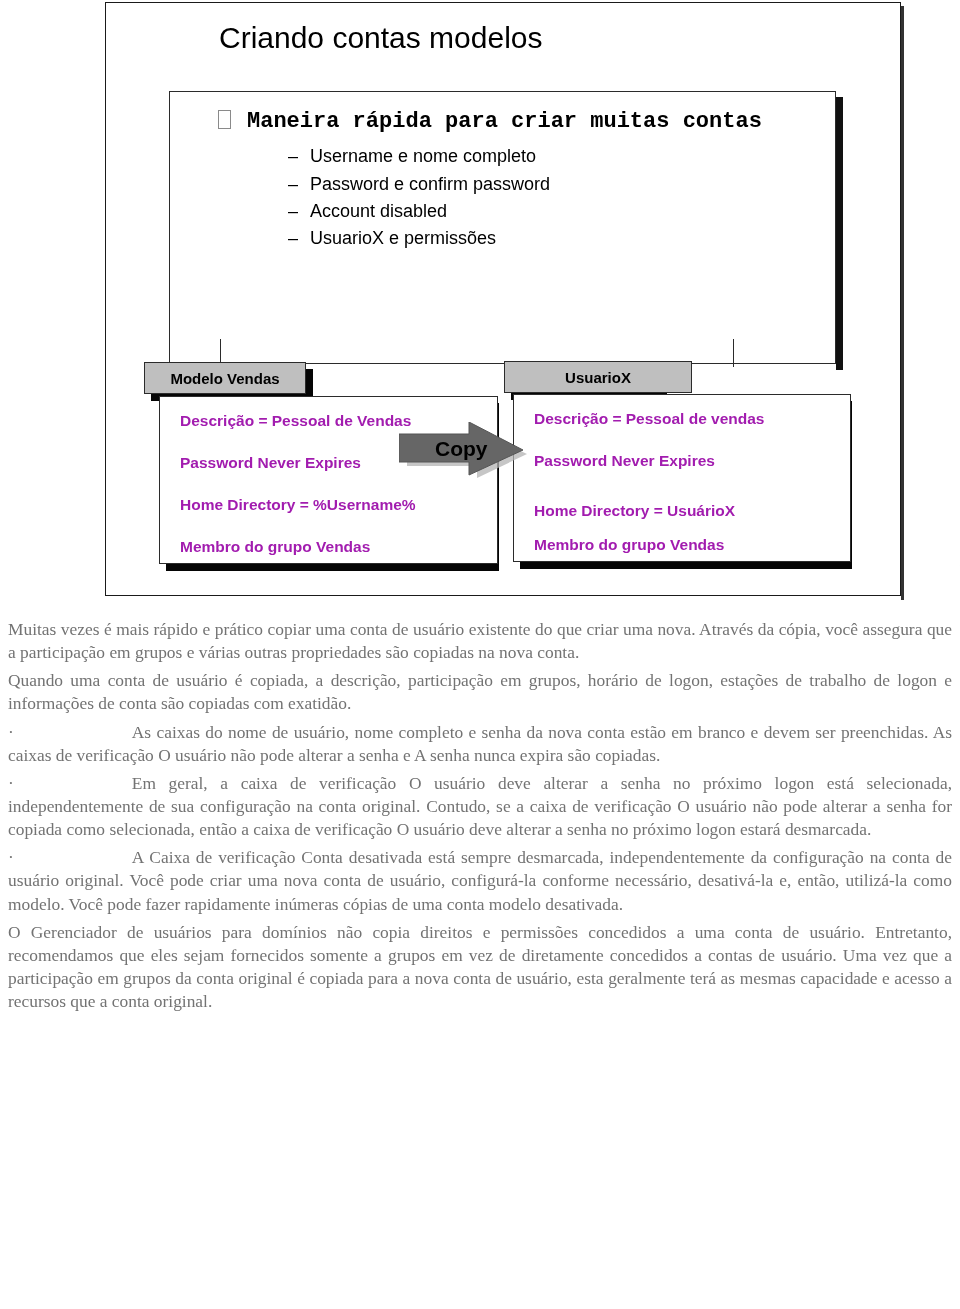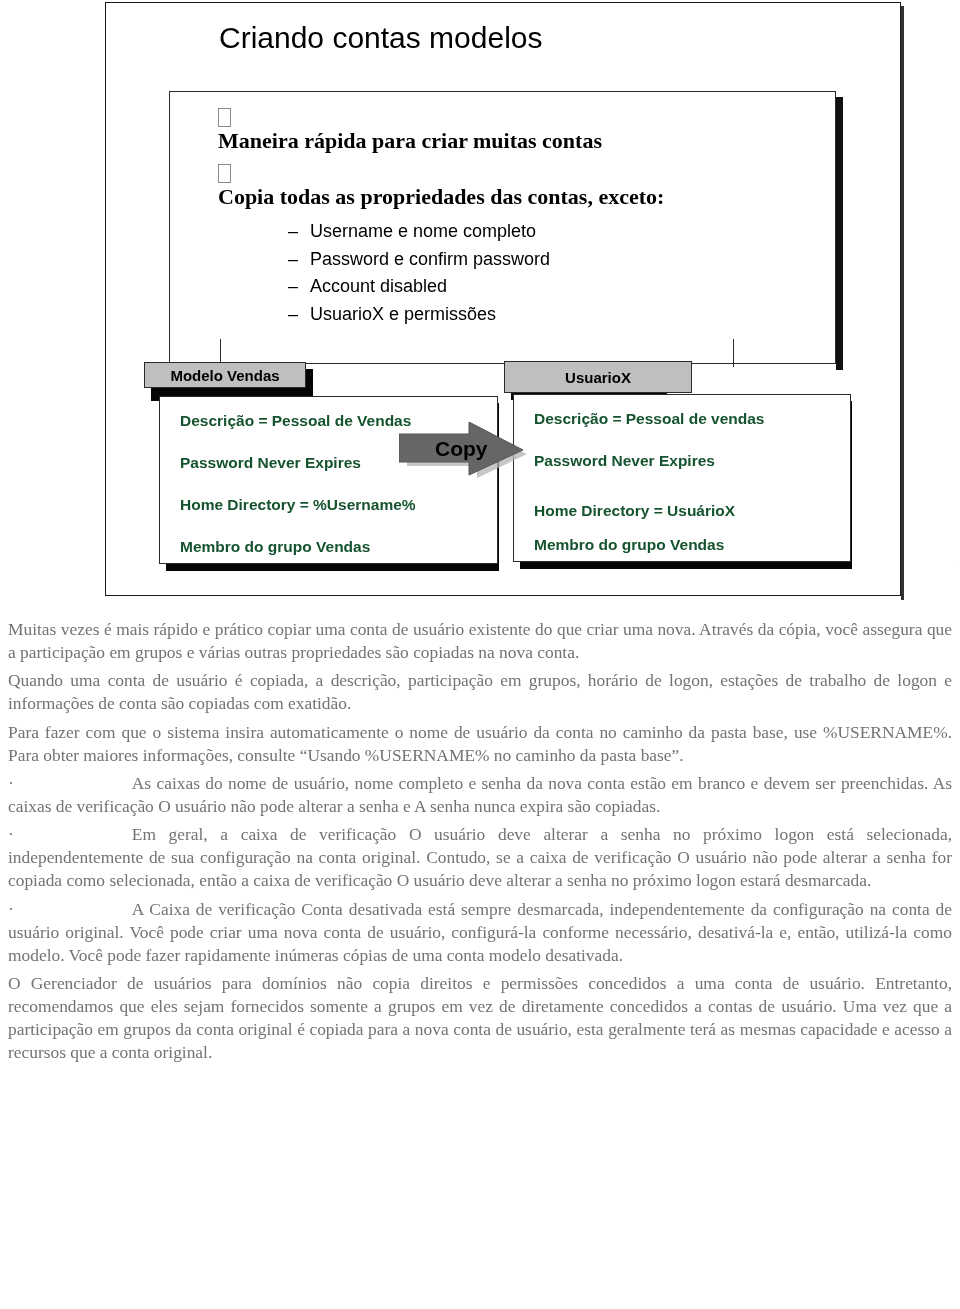--- a/index.html
+++ b/index.html
@@ -70,27 +70,26 @@
   }
   .bullet-list {
     position: absolute;
     left: 0;
     top: 14px;
     width: 100%;
   }
   .bullet-l1 {
     display: flex;
     align-items: baseline;
-    font-family: Liberation Serif, serif;
+    font-family: Liberation Mono, monospace;
     font-weight: bold;
     font-size: 22px;
     margin: 0 0 6px 0;
     padding-left: 48px;
     line-height: 1.42;
-    flex-direction: column;
   }
   .bullet-glyph {
     display: inline-block;
     width: 11px;
     height: 17px;
     border: 1.2px solid #8a8a8a;
     margin-right: 16px;
     flex: 0 0 auto;
     position: relative;
     top: 2px;
@@ -139,21 +138,21 @@
   }
   .card-shadow-b {
     position: absolute;
     background: #050505;
   }
   .card-line {
     position: absolute;
     font-family: "Liberation Sans", "DejaVu Sans", sans-serif;
     font-weight: bold;
     font-size: 15.5px;
-    color: #14532d;
+    color: #a21caf;
     white-space: nowrap;
   }
 
   .connector {
     position: absolute;
     background: #2b2b2b;
   }
 
   
   .copy-arrow-wrap {
@@ -216,24 +215,20 @@
 
   <div class="bullet-box-shadow"></div>
   <div class="bullet-box">
     <div class="bullet-list">
 
       <div class="bullet-l1">
         <span class="bullet-glyph"></span>
         <span>Maneira rápida para criar muitas contas</span>
       </div>
 
-      <div class="bullet-l1">
-        <span class="bullet-glyph"></span>
-        <span>Copia todas as propriedades das contas, exceto:</span>
-      </div>
 
       <div class="bullet-l2">
         <span class="dash">–</span><span>Username e nome completo</span>
       </div>
       <div class="bullet-l2">
         <span class="dash">–</span><span>Password e confirm password</span>
       </div>
       <div class="bullet-l2">
         <span class="dash">–</span><span>Account disabled</span>
       </div>
@@ -241,21 +236,21 @@
         <span class="dash">–</span><span>UsuarioX e permissões</span>
       </div>
 
     </div>
   </div>
 
   <div class="connector" style="left:114px; top:336px; width:1.4px; height:28px;"></div>
   <div class="connector" style="left:627px; top:336px; width:1.4px; height:28px;"></div>
 
   <div class="tab-shadow" style="left:45px; top:366px; width:162px; height:32px;"></div>
-  <div class="tab" style="left:38px; top:359px; width:162px; height:26px;">
+  <div class="tab" style="left:38px; top:359px; width:162px; height:32px;">
     <span>Modelo Vendas</span>
   </div>
 
   <div class="card-shadow-r" style="left:385px; top:400px; width:8px; height:168px;"></div>
   <div class="card-shadow-b" style="left:60px; top:560px; width:333px; height:8px;"></div>
   <div class="card" style="left:53px; top:393px; width:339px; height:168px;">
     <div class="card-line" style="left:20px; top:15px;">Descrição = Pessoal de Vendas</div>
     <div class="card-line" style="left:20px; top:57px;">Password Never Expires</div>
     <div class="card-line" style="left:20px; top:99px;">Home Directory = %Username%</div>
     <div class="card-line" style="left:20px; top:141px;">Membro do grupo Vendas</div>
@@ -334,21 +329,20 @@
       </g>
     </g>
   </svg>
 
 </div>
 
 <div class="body-text">
 
   <p>Muitas vezes é mais rápido e prático copiar uma conta de usuário existente do que criar uma nova. Através da cópia, você assegura que a participação em grupos e várias outras propriedades são copiadas na nova conta.</p>
   <p>Quando uma conta de usuário é copiada, a descrição, participação em grupos, horário de logon, estações de trabalho de logon e informações de conta são copiadas com exatidão.</p>
-  <p>Para fazer com que o sistema insira automaticamente o nome de usuário da conta no caminho da pasta base, use %USERNAME%. Para obter maiores informações, consulte “Usando %USERNAME% no caminho da pasta base”.</p>
 
   <p><span>·</span><span class="gap"></span><span>As caixas do nome de usuário, nome completo e senha da nova conta estão em branco e devem ser preenchidas. As caixas de verificação O usuário não pode alterar a senha e A senha nunca expira são copiadas.</span></p>
 
 
   <p><span>·</span><span class="gap"></span><span>Em geral, a caixa de verificação O usuário deve alterar a senha no próximo logon está selecionada, independentemente de sua configuração na conta original. Contudo, se a caixa de verificação O usuário não pode alterar a senha for copiada como selecionada, então a caixa de verificação O usuário deve alterar a senha no próximo logon estará desmarcada.</span></p>
 
   <p><span>·</span><span class="gap"></span><span>A Caixa de verificação Conta desativada está sempre desmarcada, independentemente da configuração na conta de usuário original. Você pode criar uma nova conta de usuário, configurá-la conforme necessário, desativá-la e, então, utilizá-la como modelo. Você pode fazer rapidamente inúmeras cópias de uma conta modelo desativada.</span></p>
 
   <p>O Gerenciador de usuários para domínios não copia direitos e permissões concedidos a uma conta de usuário. Entretanto, recomendamos que eles sejam fornecidos somente a grupos em vez de diretamente concedidos a contas de usuário. Uma vez que a participação em grupos da conta original é copiada para a nova conta de usuário, esta geralmente terá as mesmas capacidade e acesso a recursos que a conta original.</p>
 

